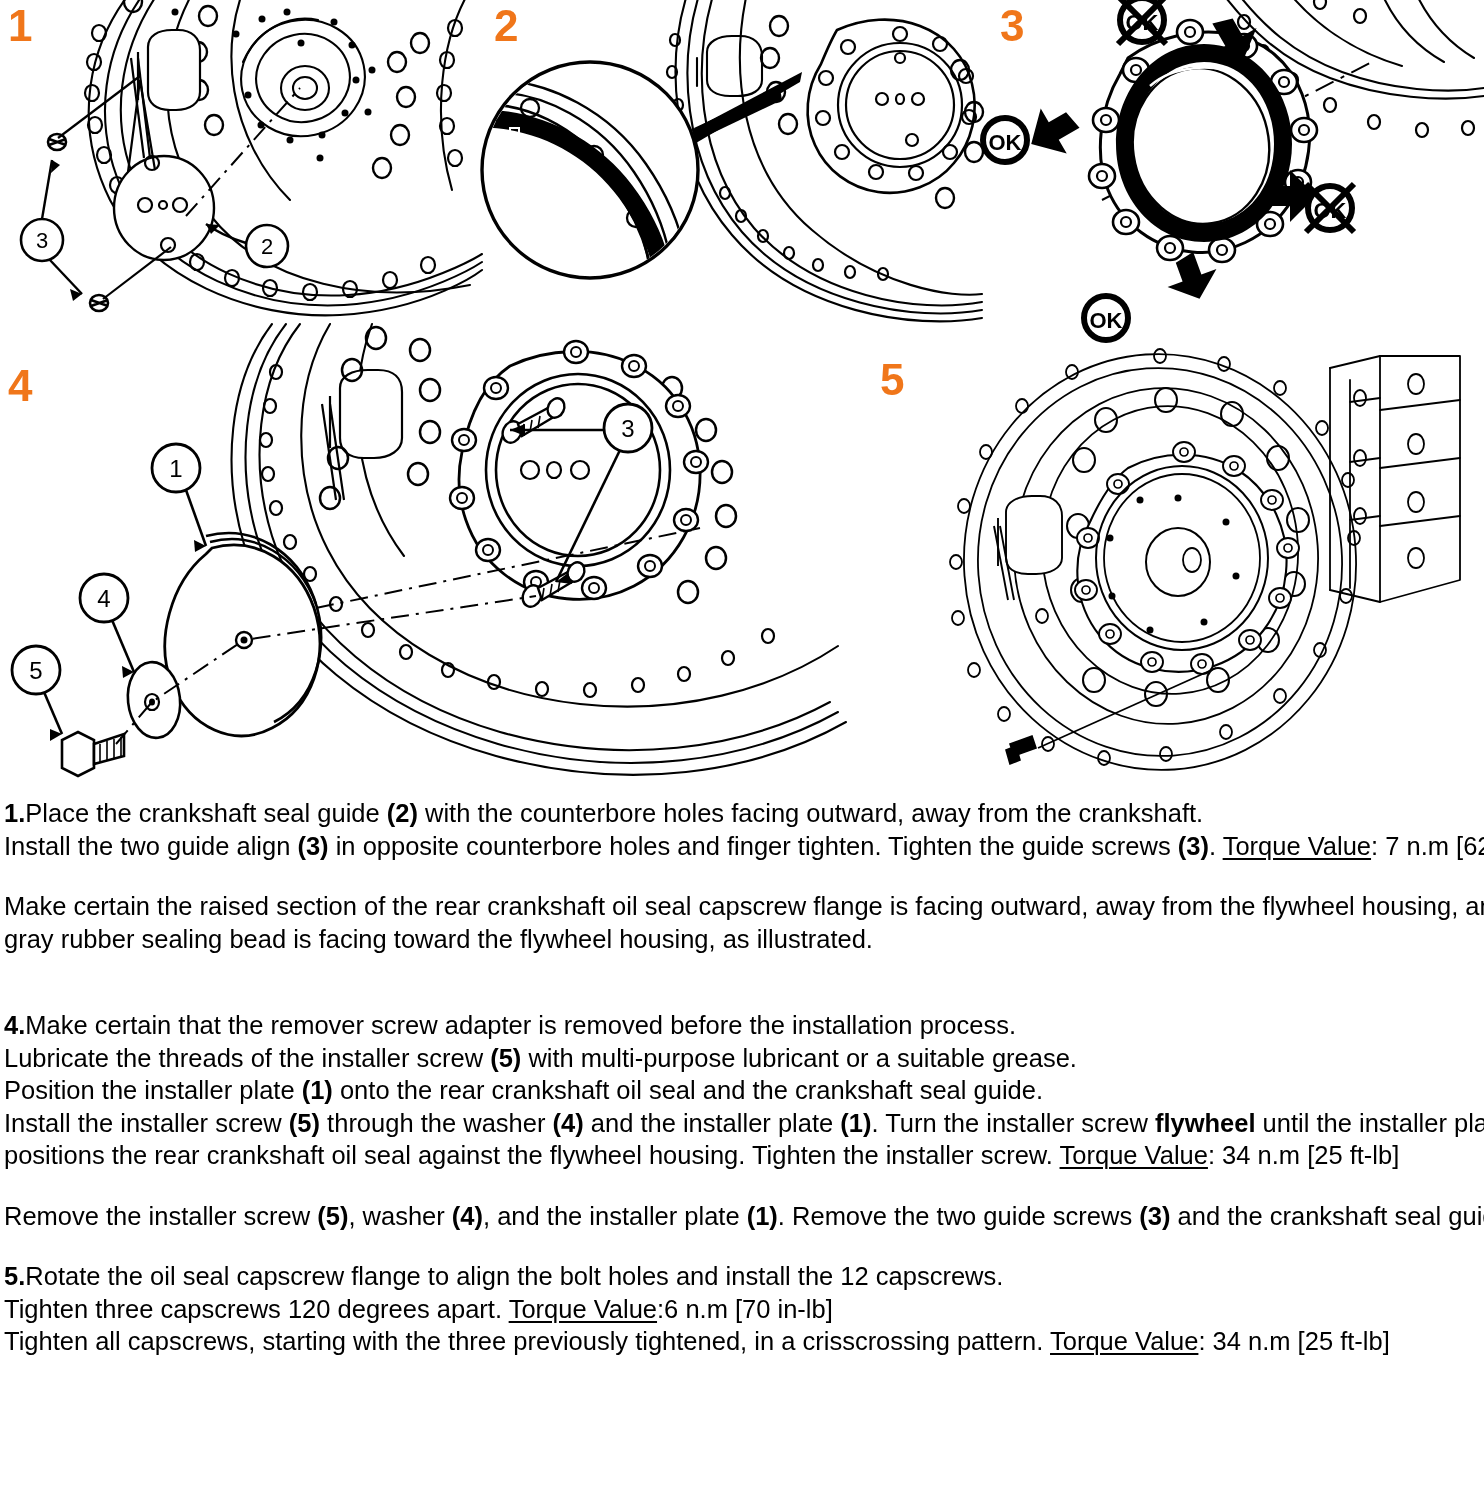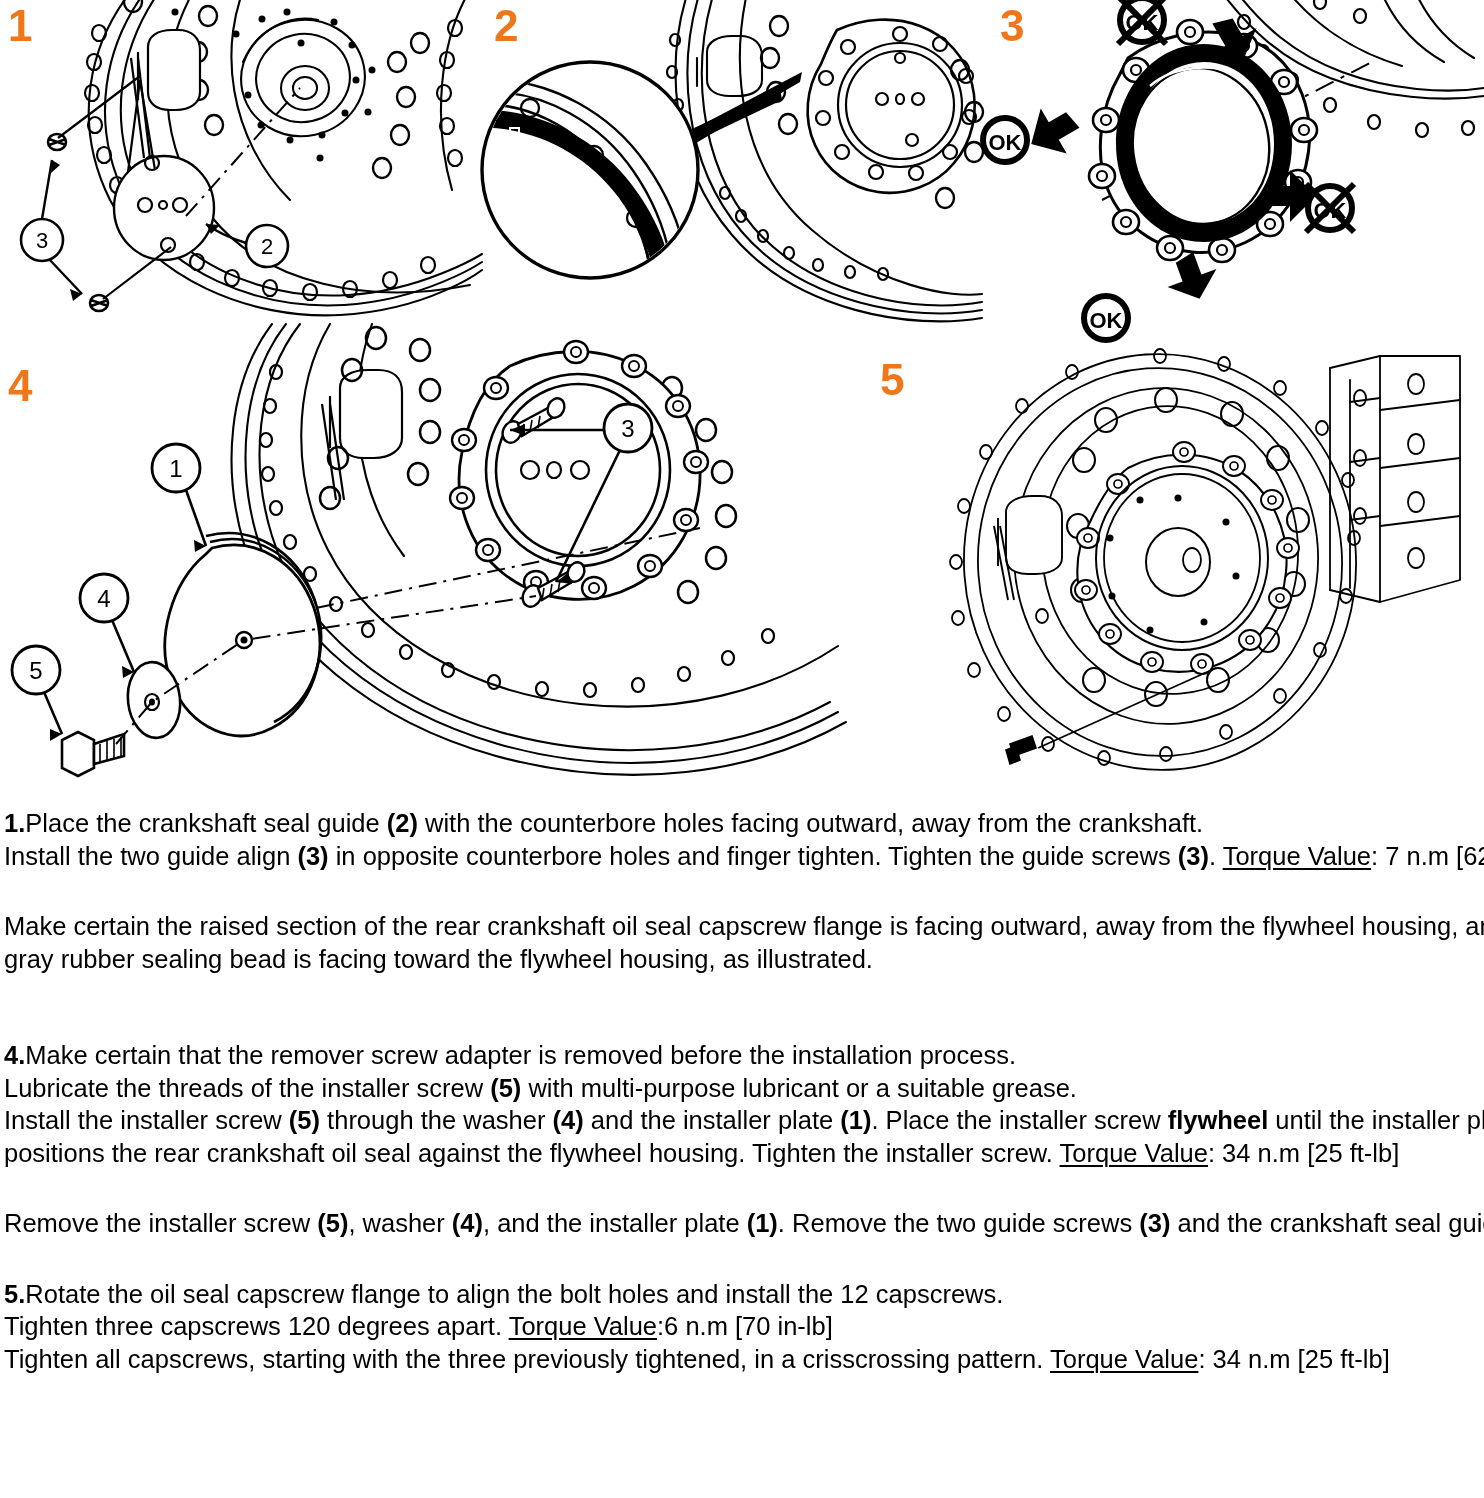--- a/index.html
+++ b/index.html
@@ -25,21 +25,21 @@
     letter-spacing:-1px;
   }
 
   
   .textblock{
     position:absolute;left:4px;top:795px;width:1478px;
     font-size:25.5px;
     line-height:32.5px;
     color:#000;
   }
-  .para{margin:12px 0 0 0;}
+  .para{margin:2px 0 0 0;}
   .gap{height:26px;}
   .line{white-space:nowrap;}
   .b{font-weight:bold;}
   .u{text-decoration:underline;text-decoration-thickness:2px;text-underline-offset:3px;}
 </style>
 </head>
 <body>
 
 <div class="sheet">
 
@@ -737,21 +737,22 @@
     </div>
 
     <div class="gap"></div>
 
 
     <div class="gap"></div>
 
     <div class="para">
       <div class="line"><span class="b">4.</span><span>Make certain that the remover screw adapter is removed before the installation process.</span></div>
       <div class="line"><span>Lubricate the threads of the installer screw </span><span class="b">(5)</span><span> with multi-purpose lubricant or a suitable grease.</span></div>
-      <div class="line"><span>Install the installer screw </span><span class="b">(5)</span><span> through the washer </span><span class="b">(4)</span><span> and the installer plate </span><span class="b">(1)</span><span>. Place the installer screw </span><span class="b">flywheel</span><span> until the installer plate </span></div>
+      <div class="line"><span>Position the installer plate </span><span class="b">(1)</span><span> onto the rear crankshaft oil seal and the crankshaft seal guide.</span></div>
+      <div class="line"><span>Install the installer screw </span><span class="b">(5)</span><span> through the washer </span><span class="b">(4)</span><span> and the installer plate </span><span class="b">(1)</span><span>. Turn the installer screw </span><span class="b">flywheel</span><span> until the installer plate </span></div>
       <div class="line"><span>positions the rear crankshaft oil seal against the flywheel housing. Tighten the installer screw. </span><span class="u">Torque Value</span><span>: 34 n.m [25 ft-lb]</span></div>
     </div>
 
     <div class="gap"></div>
 
     <div class="para">
       <div class="line"><span>Remove the installer screw </span><span class="b">(5)</span><span>, washer </span><span class="b">(4)</span><span>, and the installer plate </span><span class="b">(1)</span><span>. Remove the two guide screws </span><span class="b">(3)</span><span> and the crankshaft seal guide.</span></div>
     </div>
 
     <div class="gap"></div>

